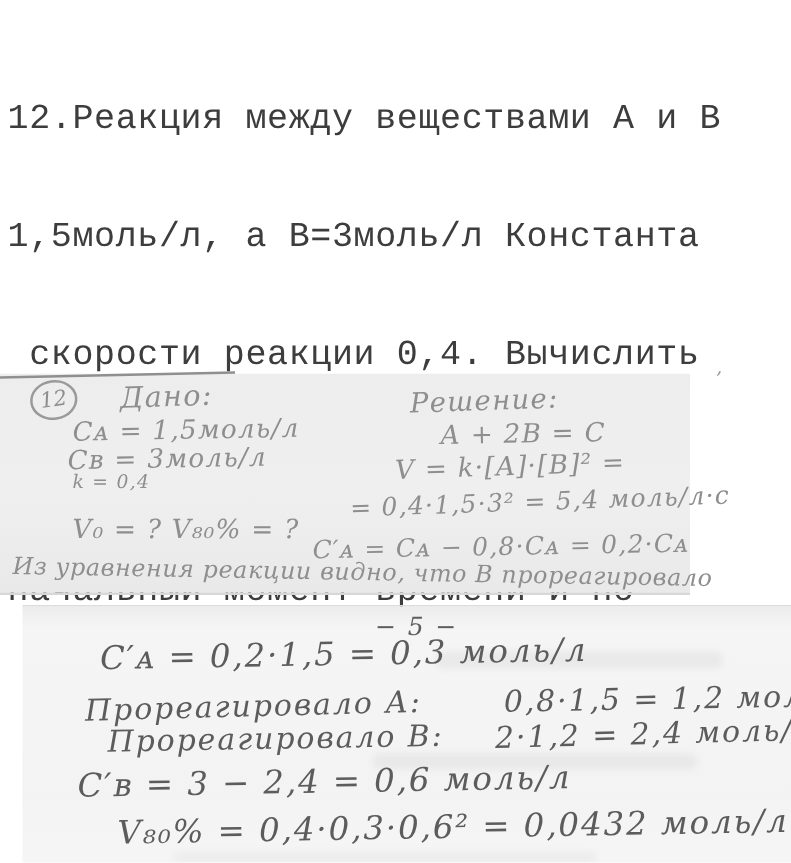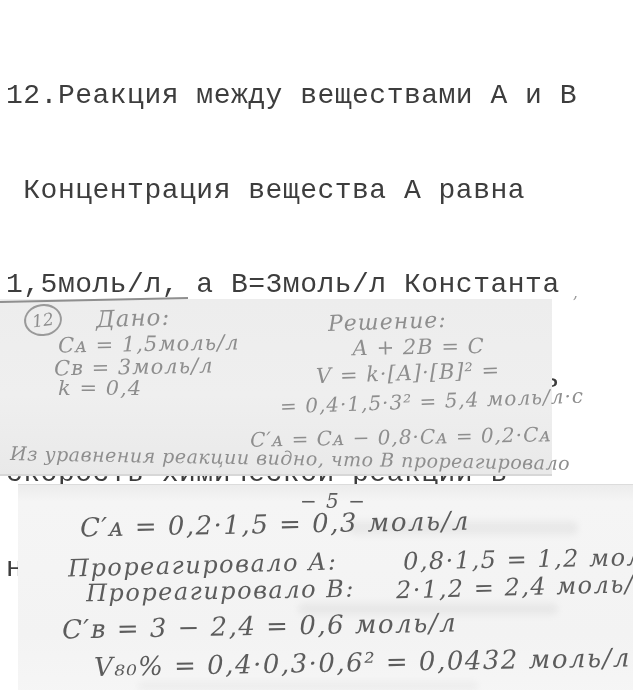--- a/index.html
+++ b/index.html
@@ -55,21 +55,21 @@
 
   
   .i-num{left:24px;top:5px;font-size:17px;width:34px;height:28px;line-height:28px;
          text-align:center;border:2px solid #9a9a9a;border-radius:50%;
          transform:rotate(-8deg);letter-spacing:0;}
   .i-dano{left:96px;top:6px;font-size:23px;transform:rotate(-2deg);}
   .i-resh{left:328px;top:10px;font-size:22px;transform:rotate(-2deg);}
   .i-ca{left:58px;top:33px;font-size:21px;transform:rotate(-1deg);}
   .i-eq{left:352px;top:36px;font-size:21px;transform:rotate(-1deg);}
   .i-cb{left:54px;top:56px;font-size:21px;transform:rotate(-1deg);}
-  .i-k{left:58px;top:77px;font-size:21px;}
+  .i-k{left:58px;top:77px;font-size:15px;}
   .i-law{left:316px;top:62px;font-size:21px;transform:rotate(-2deg);}
   .i-calc{left:280px;top:90px;font-size:20px;transform:rotate(-2deg);}
   .i-line{left:36px;top:106px;width:188px;height:0;border-top:2px solid #8f8f8f;
           transform:rotate(-1.2deg);}
   .i-find{left:58px;top:112px;font-size:21px;}
   .i-ca2{left:250px;top:126px;font-size:20px;transform:rotate(-1deg);}
   .i-note{left:10px;top:148px;font-size:19px;transform:rotate(1deg);letter-spacing:0.5px;}
   .i-mark{left:572px;top:278px;font-size:16px;color:#9a9a9a;}
 
   
@@ -88,40 +88,40 @@
   .bleed-2{left:280px;top:118px;width:260px;height:12px;}
   .bleed-3{left:120px;top:196px;width:340px;height:10px;opacity:0.08;}
 </style>
 </head>
 <body>
 
 <div class="page">
 
   <div class="typed">
     <div>12.Реакция между веществами А и В</div>
-    <div> Концентрация вещества А равна</div>
     <div>1,5моль/л, а В=3моль/л Константа</div>
     <div> скорости реакции 0,4. Вычислить</div>
     <div>скорость химической реакции в</div>
     <div>начальный момент времени и по</div>
     
     
   </div>
 
   <div class="scan scan1">
     <span class="hw i-num">12</span>
     <span class="hw i-dano">Дано:</span>
     <span class="hw i-resh">Решение:</span>
     <span class="hw i-ca">Cᴀ = 1,5моль/л</span>
     <span class="hw i-eq">А + 2В = С</span>
     <span class="hw i-cb">Cʙ = 3моль/л</span>
     <span class="hw i-k">k = 0,4</span>
     <span class="hw i-law">V = k·[A]·[B]² =</span>
     <span class="hw i-calc">= 0,4·1,5·3² = 5,4 моль/л·с</span>
     <div class="i-line"></div>
+    <span class="hw i-find">V₀ = ?  V₈₀% = ?</span>
     <span class="hw i-ca2">C′ᴀ = Cᴀ − 0,8·Cᴀ = 0,2·Cᴀ</span>
     <span class="hw i-note">Из уравнения реакции видно, что В прореагировало</span>
   </div>
   <span class="hw i-mark">ʼ</span>
 
   <div class="scan scan2">
     <div class="bleed bleed-1"></div>
     <div class="bleed bleed-2"></div>
     <div class="bleed bleed-3"></div>
     <span class="hw2 j-pg">− 5 −</span>

